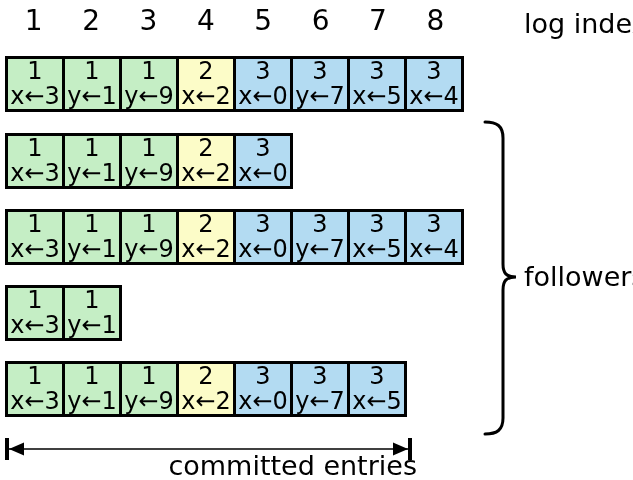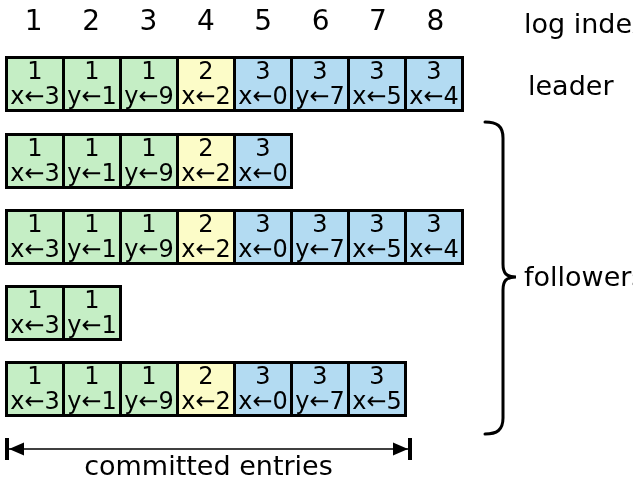--- a/index.html
+++ b/index.html
@@ -8,21 +8,21 @@
     font-family:"DejaVu Sans", sans-serif;color:#000;overflow:hidden;
   }
   
   .index-row{position:absolute;left:5px;top:6px;width:459px;height:30px;display:flex;}
   .index-cell{flex:1;text-align:center;font-size:28px;line-height:30px;}
   
   .label{position:absolute;font-size:27px;line-height:30px;white-space:nowrap;}
   .label-log-index{left:524px;top:9px;}
   .label-leader{left:528px;top:71px;}
   .label-followers{left:524px;top:262px;}
-  .label-committed{left:0px;top:451px;width:417px;text-align:center;}
+  .label-committed{left:0px;top:451px;width:417px;text-align:right;}
   
   .log-row{position:absolute;left:5px;display:flex;border:3px solid #000;background:#fff;}
   .log-cell{
     width:54px;height:50px;border-left:3px solid #000;
     display:flex;flex-direction:column;align-items:center;justify-content:center;
     font-size:24px;line-height:25px;
   }
   .log-cell:first-child{border-left:none;}
   .cell-term,.cell-cmd{display:block;text-align:center;white-space:nowrap;}
   
@@ -39,21 +39,20 @@
       <div class="index-cell">2</div>
       <div class="index-cell">3</div>
       <div class="index-cell">4</div>
       <div class="index-cell">5</div>
       <div class="index-cell">6</div>
       <div class="index-cell">7</div>
       <div class="index-cell">8</div>
     </div>
 
   <div class="label label-log-index">log index</div>
-  <div class="label label-leader">leader</div>
 
   <div id="rows-host">
       <div class="log-row" style="top: 56px;">
         <div class="log-cell" style="background: rgb(197, 238, 197);">
           <span class="cell-term">1</span>
           <span class="cell-cmd">x←3</span>
         </div>
         <div class="log-cell" style="background: rgb(197, 238, 197);">
           <span class="cell-term">1</span>
           <span class="cell-cmd">y←1</span>

